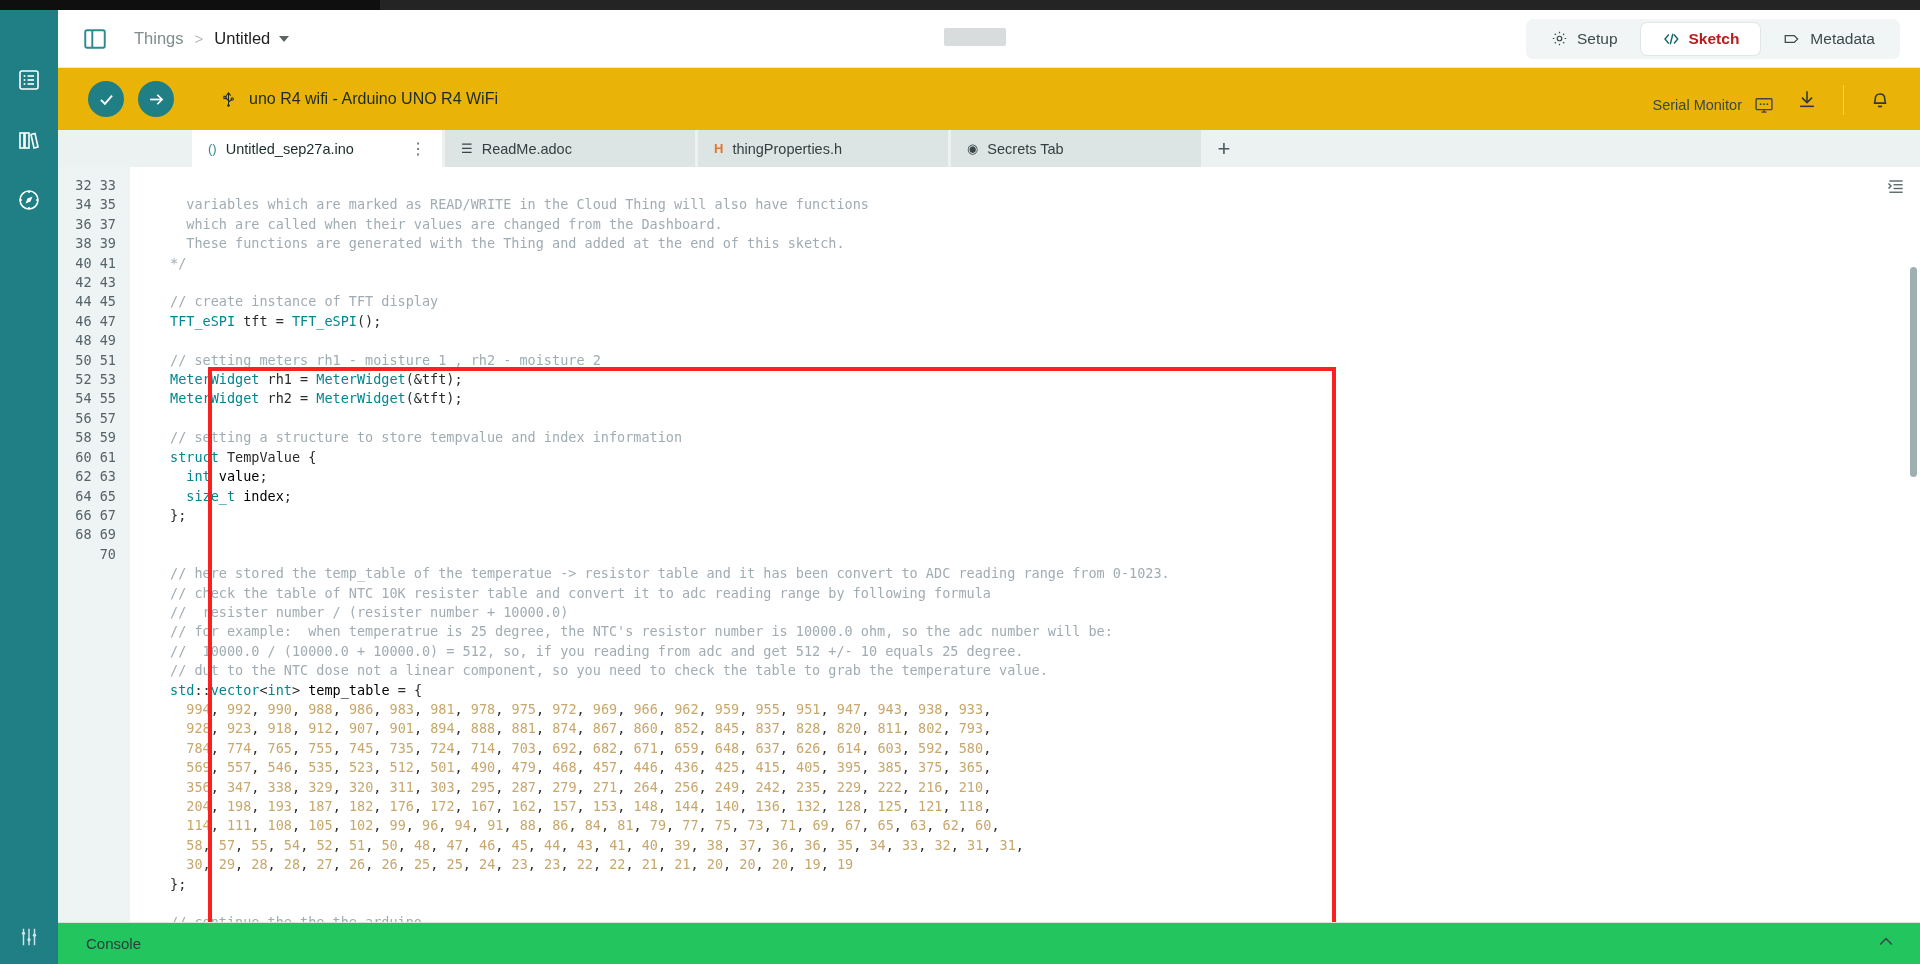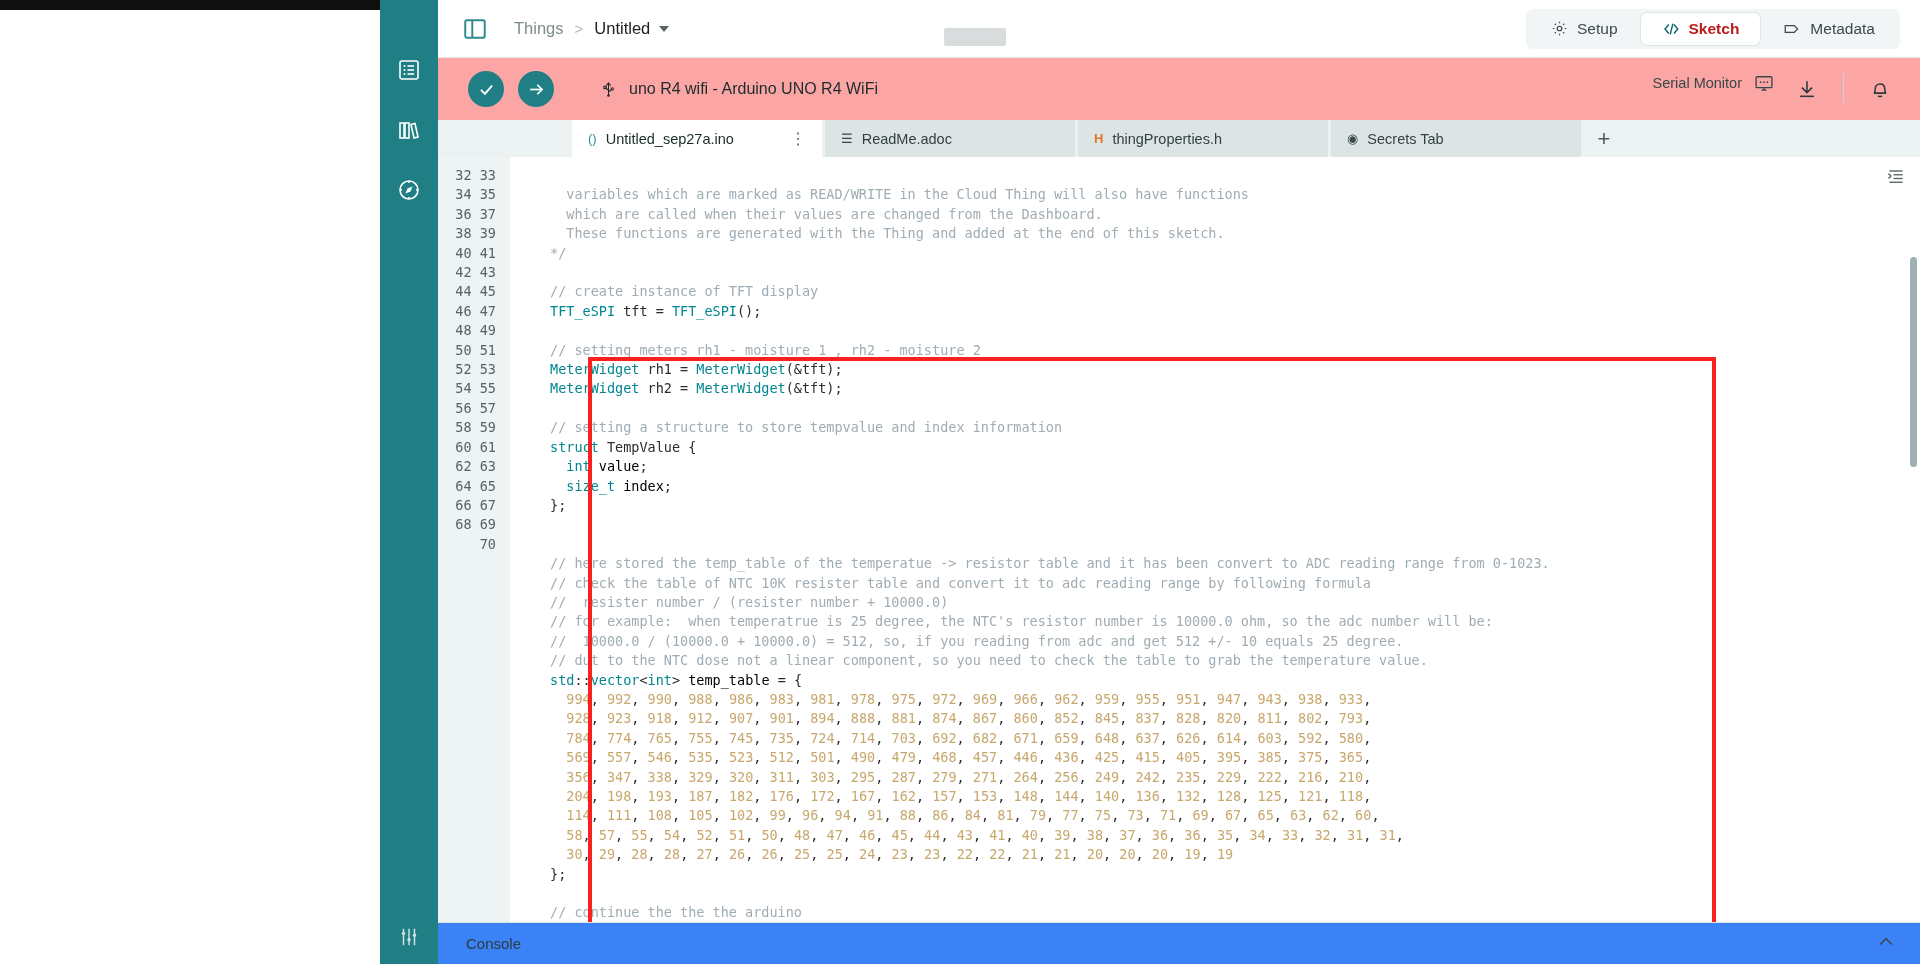--- a/index.html
+++ b/index.html
@@ -2,21 +2,21 @@
 <html><head>
 <meta charset="utf-8">
 <style>
   * { box-sizing: border-box; margin: 0; padding: 0; }
   html, body {
     width: 1920px; height: 964px;
     font-family: "Liberation Sans", sans-serif;
     background: #ffffff;
     overflow: hidden;
   }
-  #app { position: relative; width: 1920px; height: 964px; display: flex; flex-direction: row; }
+  #app { position: relative; width: 1920px; height: 964px; display: flex; flex-direction: column; }
 
   
   .osbar {
     height: 10px; background: #1b1b1b; flex: 0 0 10px;
     display: flex; align-items: stretch;
   }
   .osbar .notch { width: 380px; background: #0f0f0f; }
   .osbar .notch2 { flex: 1; background: #242424; }
 
   
@@ -73,33 +73,33 @@
     padding: 7px 21px; border-radius: 6px; font-size: 15.5px;
     color: #3c4a4b; cursor: pointer; white-space: nowrap;
   }
   .seg.active {
     background: #ffffff; color: #b91c1c; font-weight: bold;
     box-shadow: 0 0 0 1px #dfe6e6;
   }
 
   
   .edtoolbar {
-    height: 62px; background: #fca5a5; display: flex; align-items: center;
+    height: 62px; background: #eab308; display: flex; align-items: center;
     padding: 0 24px 0 0; flex: 0 0 62px;
   }
   .tb-left { display: flex; align-items: center; padding-left: 30px; gap: 14px; }
   .circbtn {
     width: 36px; height: 36px; border-radius: 50%; background: #1f7f84;
     display: flex; align-items: center; justify-content: center; cursor: pointer;
   }
   .boardsel {
     display: flex; align-items: center; gap: 12px; margin-left: 32px;
     font-size: 16px; color: #1c2b2c; cursor: pointer;
   }
-  .tb-right { margin-left: auto; display: flex; align-items: flex-start; gap: 16px; }
+  .tb-right { margin-left: auto; display: flex; align-items: flex-end; gap: 16px; }
   .serialmon {
     display: flex; align-items: center; gap: 11px; font-size: 14.5px;
     color: #3a4748; cursor: pointer;
   }
   .tb-icon { width: 32px; height: 32px; display: flex; align-items: center; justify-content: center; cursor: pointer; }
   .tb-div { width: 1px; height: 30px; background: #c9d3d3; margin: 0 4px; }
 
   
   .filetabs {
     height: 37px; background: #ecf1f1; display: flex; align-items: flex-end;
@@ -147,21 +147,21 @@
   .fmt-icon { position: absolute; right: 14px; top: 9px; cursor: pointer; }
 
   
   .vscroll {
     position: absolute; right: 3px; top: 100px; width: 7px; height: 210px;
     background: #9fb0b3; border-radius: 4px; cursor: pointer;
   }
 
   
   .console {
-    height: 42px; background: #3b82f6; border-top: 1px solid #dde3e3;
+    height: 42px; background: #22c55e; border-top: 1px solid #dde3e3;
     display: flex; align-items: center; padding: 0 24px 0 28px; flex: 0 0 42px;
   }
   .console-label { font-size: 15px; color: #2e3b3c; }
   .console-caret { margin-left: auto; cursor: pointer; color: #3c4a4b; }
 </style>
 </head>
 <body>
 
 <div id="app">
 

